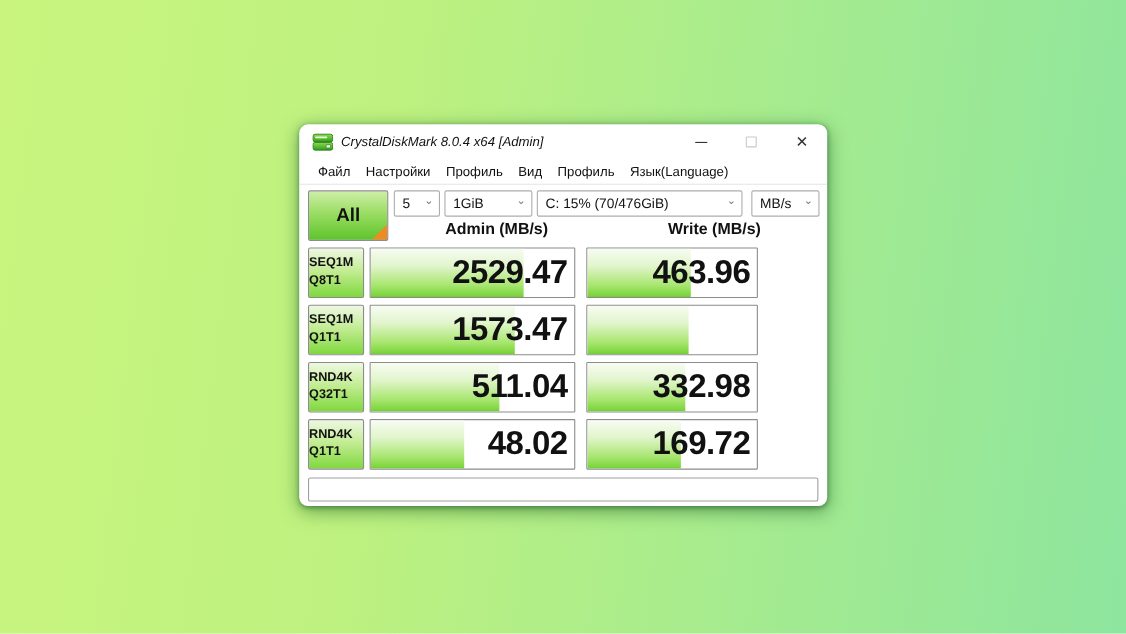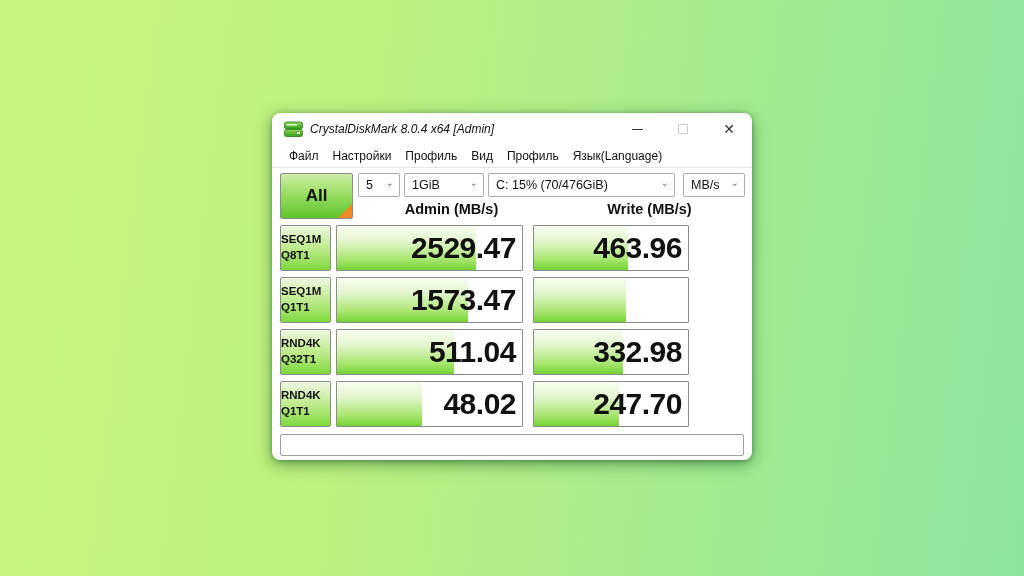--- a/index.html
+++ b/index.html
@@ -222,21 +222,21 @@
         <div class="test-cell">
           <span>RND4K</span>
           <span>Q1T1</span>
         </div>
         <div class="value-cell read">
           <span class="bar-fill" style="width: 46%;"></span>
           <span class="value-text">48.02</span>
         </div>
         <div class="value-cell write">
           <span class="bar-fill" style="width: 55%;"></span>
-          <span class="value-text">247.70</span>
+          <span class="value-text">169.72</span>
         </div>
       </div>
 
     </div>
 
     
     <input class="comment-field" type="text" placeholder="" style="">
   </div>
 </div>
 

